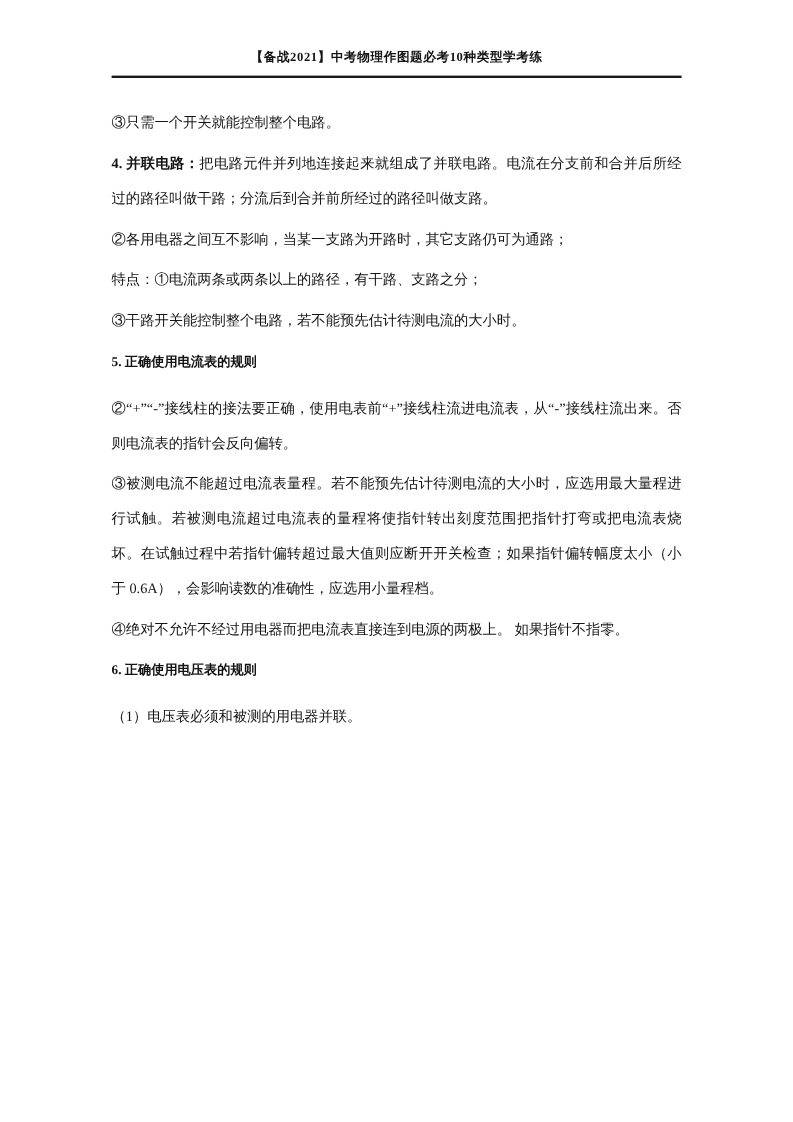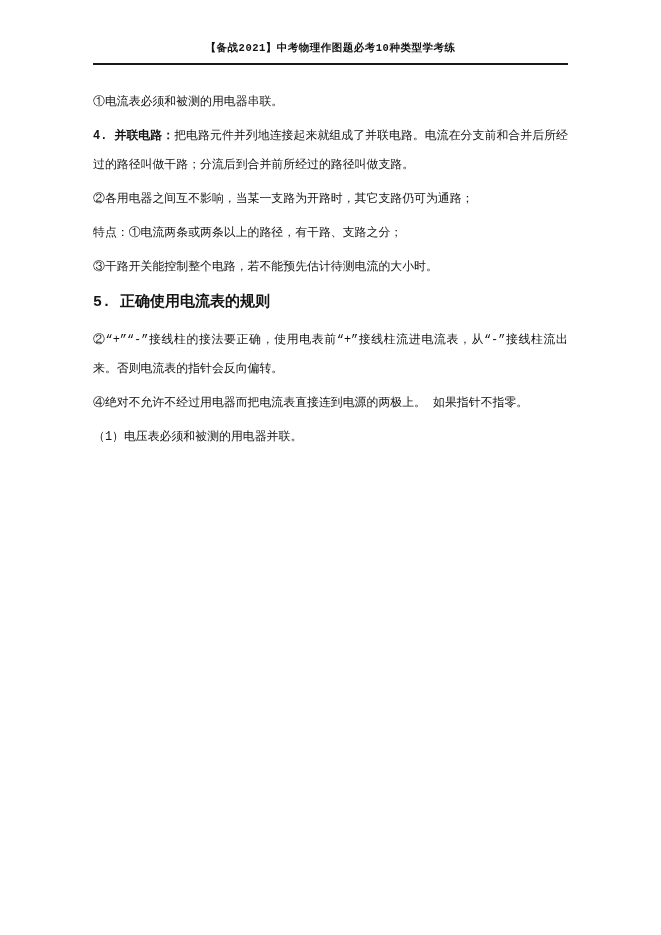--- a/index.html
+++ b/index.html
@@ -1,15 +1,15 @@
 <!DOCTYPE html>
 <html><head>
 <meta charset="utf-8">
 <style>
-  * { margin: 0; padding: 0; box-sizing: border-box; font-family: Liberation Mono, monospace; }
+  * { margin: 0; padding: 0; box-sizing: border-box; }
   html, body {
     width: 661px;
     height: 935px;
     background: #ffffff;
     font-family: "Liberation Serif", "DejaVu Serif", serif;
     color: #141414;
   }
   .page {
     position: relative;
     width: 661px;
@@ -41,39 +41,41 @@
     font-size: 11.9px;
     line-height: 29px;
     text-align: justify;
     word-break: break-all;
   }
   .doc-body p.doc-para {
     margin: 0 0 5px 0;
   }
   .doc-body h3.doc-heading {
     margin: 6px 0 9px 0;
-    font-size: 15px;
+    font-size: 11px;
     line-height: 29px;
     font-weight: bold;
   }
   .doc-body strong {
     font-weight: bold;
   }
 </style>
 </head>
 <body>
 
 <div class="page">
   <div class="doc-header">
     <span class="header-title">【备战2021】中考物理作图题必考10种类型学考练</span>
   </div>
   <div class="doc-body">
-      <p class="doc-para">①电流表必须和被测的用电器串联。</p>
+      <p class="doc-para">③只需一个开关就能控制整个电路。</p>
       <p class="doc-para"><strong>4. 并联电路：</strong>把电路元件并列地连接起来就组成了并联电路。电流在分支前和合并后所经过的路径叫做干路；分流后到合并前所经过的路径叫做支路。</p>
       <p class="doc-para">②各用电器之间互不影响，当某一支路为开路时，其它支路仍可为通路；</p>
       <p class="doc-para">特点：①电流两条或两条以上的路径，有干路、支路之分；</p>
       <p class="doc-para">③干路开关能控制整个电路，若不能预先估计待测电流的大小时。</p>
       <h3 class="doc-heading">5. 正确使用电流表的规则</h3>
       <p class="doc-para">②“+”“-”接线柱的接法要正确，使用电表前“+”接线柱流进电流表，从“-”接线柱流出来。否则电流表的指针会反向偏转。</p>
+      <p class="doc-para">③被测电流不能超过电流表量程。若不能预先估计待测电流的大小时，应选用最大量程进行试触。若被测电流超过电流表的量程将使指针转出刻度范围把指针打弯或把电流表烧坏。在试触过程中若指针偏转超过最大值则应断开开关检查；如果指针偏转幅度太小（小于 0.6A），会影响读数的准确性，应选用小量程档。</p>
       <p class="doc-para">④绝对不允许不经过用电器而把电流表直接连到电源的两极上。 如果指针不指零。</p>
+      <h3 class="doc-heading">6. 正确使用电压表的规则</h3>
       <p class="doc-para">（1）电压表必须和被测的用电器并联。</p>
     </div>
 </div>
 
 </body></html>

